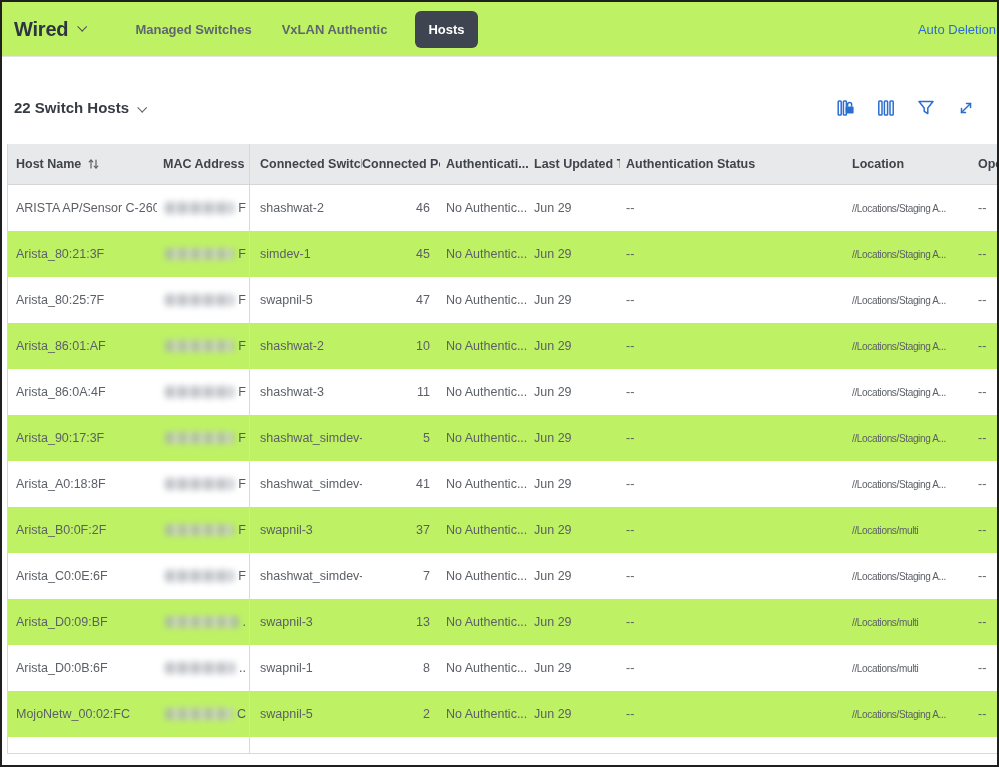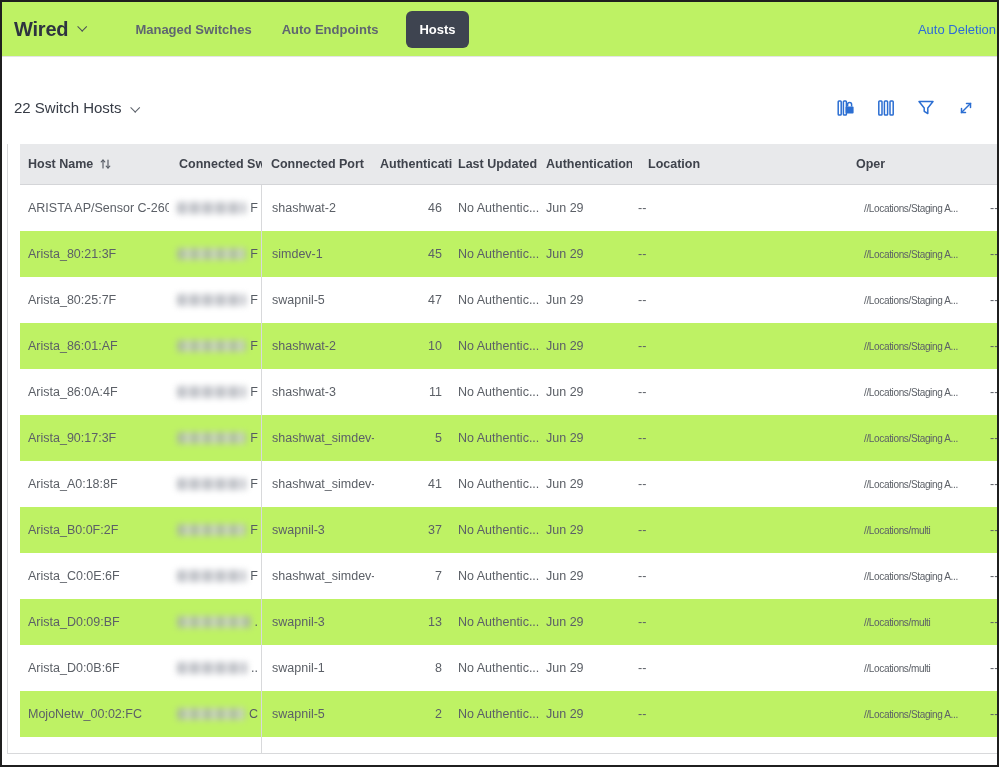--- a/index.html
+++ b/index.html
@@ -54,41 +54,40 @@
     position:absolute; right:0; top:50%; transform:translateY(-50%);
     font-size:13px; color:#2d6bd8; cursor:pointer; padding-right:1px;
   }
 
   
   .toolbar-row {
     height:87px;
     display:flex; align-items:center; justify-content:space-between;
     padding:14px 14px 0 12px;
   }
-  .count-group { display:flex; align-items:flex-end; cursor:pointer; }
+  .count-group { display:flex; align-items:flex-end; cursor:pointer;font-weight:bold; }
   .count-label { font-size:15px; color:#363b45; }
   .count-group .chev { border-color:#5a5f68; margin-left:9px; }
   .tool-icons { display:flex; align-items:center; gap:22px; padding-right:8px; }
   .tool-icon { width:18px; height:18px; cursor:pointer; display:block; }
 
   
   .table {
     margin-left:5px;
     border-left:1px solid #d8d9db;
     width:992px;
   }
   .trow {
     display:grid;
     grid-template-columns:149px 93px 112px 78px 88px 92px 216px 134px 29px;
     align-items:center;
     height:46px;
     font-size:12.5px;
     color:#5c6067;
     background:#ffffff;
-    margin-left:12px;
   }
   .trow.alt { background:#bef264; }
   .thead .trow, .trow.head {
     background:#e8e9eb;
     height:41px;
     font-weight:bold;
     color:#3f434c;
     font-size:12.5px;
     border-bottom:1px solid #d4d5d8;
   }
@@ -126,21 +125,21 @@
 
 <div class="window">
 
   <div class="topbar">
     <div class="title-group">
       <span class="page-title">Wired</span>
       <span class="chev"></span>
     </div>
     <nav class="tabs">
       <div class="tab">Managed Switches</div>
-      <div class="tab">Auto Endpoints</div>
+      <div class="tab">VxLAN Authentic</div>
       <div class="tab active">Hosts</div>
     </nav>
     <a class="auto-del">Auto Deletion</a>
   </div>
 
   <div class="toolbar-row">
     <div class="count-group">
       <span class="count-label">22 Switch Hosts</span>
       <span class="chev"></span>
     </div>
@@ -172,20 +171,21 @@
       <div class="trow head">
         <div class="cell c-host">
           <span>Host Name</span>
           <svg class="sort-icon" width="11" height="12" viewBox="0 0 11 12" fill="none" stroke="#5a5f68" stroke-width="1.2" stroke-linecap="round">
             <path d="M3 10 V2"></path>
               <path d="M1.2 3.8 L3 2 L4.8 3.8"></path>
             <path d="M8 2 V10"></path>
               <path d="M6.2 8.2 L8 10 L9.8 8.2"></path>
           </svg>
         </div>
+        <div class="cell c-mac">MAC Address</div>
         <div class="cell c-switch">Connected Switch Na...</div>
         <div class="cell c-port">Connected Port</div>
         <div class="cell c-auth">Authenticati...</div>
         <div class="cell c-upd">Last Updated Tim...</div>
         <div class="cell c-status">Authentication Status</div>
         <div class="cell c-loc">Location</div>
         <div class="cell c-oper">Oper</div>
       </div>
     </div>
 

